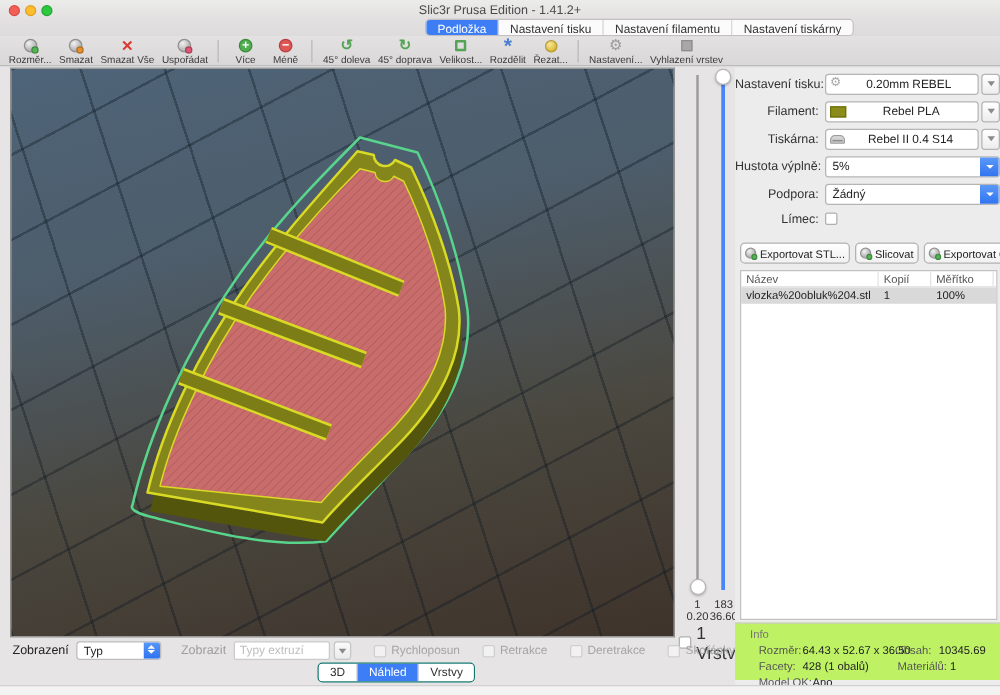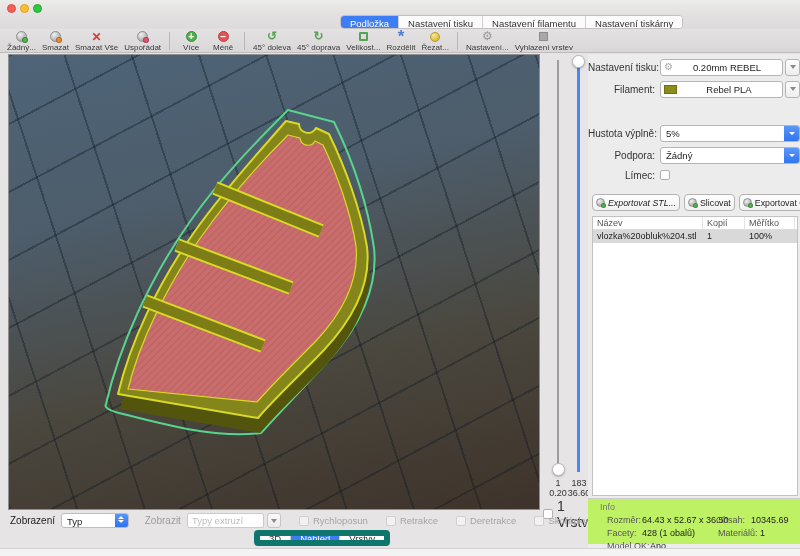--- a/index.html
+++ b/index.html
@@ -100,54 +100,55 @@
   .bb-label { font-size:10px; color:#222; margin-left:10px; }
   .bb-label.disabled { color:#9d9d9d; }
   .select { margin-left:6px; width:74px; height:15px; background:#fff; border:1px solid #bdbdbd; border-radius:3px; display:flex; align-items:flex-end; overflow:hidden; }
   .select .sval { flex:1; font-size:9.5px; color:#222; padding-left:5px; }
   .select .stepper { width:13px; height:15px; background:linear-gradient(#5d9bf9,#2f72ef); display:flex; flex-direction:column; align-items:center; justify-content:center; gap:1px; }
   .textinput { margin-left:6px; width:84px; height:15px; background:#fff; border:1px solid #cbcbcb; border-radius:2px; font-size:9.5px; color:#bdbdbd; padding-left:4px; line-height:14px; overflow:hidden; white-space:nowrap; }
   .dd-btn { margin-left:3px; width:15px; height:15px; background:linear-gradient(#fbfbfb,#ebebeb); border:1px solid #c6c6c6; border-radius:3px; display:flex; align-items:center; justify-content:center; }
   .bb-check { display:flex; align-items:center; font-size:9.5px; color:#a5a5a5; margin-left:18px; }
 
   .moderow { position:absolute; left:0; top:530px; width:588px; height:17px; }
-  .modegroup { position:absolute; left:254px; top:0; height:16px; display:flex; border:6px solid #0f766e; border-radius:4px; overflow:hidden; background:#fff;align-items:center; }
+  .modegroup { position:absolute; left:254px; top:0; height:16px; display:flex; border:1px solid #0f766e; border-radius:4px; overflow:hidden; background:#fff; }
   .modebtn { font-size:9.5px; color:#333; background:#fff; padding:1px 9px 0 9px; line-height:14px; border-right:1px solid #d2d2d2; }
   .modebtn:last-child { border-right:none; }
   .modebtn.active { background:#3d7ef7; color:#fff; }
   .footstrip { position:absolute; left:0; top:548px; width:800px; height:8px; background:#f4f3f3; border-top:1px solid #d2d0d0; }
 </style>
 </head>
 <body>
 
 <div class="window">
 
   <div class="titlebar">
     <div class="traffic t-red"></div>
     <div class="traffic t-yellow"></div>
     <div class="traffic t-green"></div>
+    <div class="win-title">Slic3r Prusa Edition - 1.41.2+</div>
   </div>
 
   <div class="tabrow">
     <div class="tabgroup">
       <div class="tab active">Podložka</div>
       <div class="tab">Nastavení tisku</div>
       <div class="tab">Nastavení filamentu</div>
       <div class="tab">Nastavení tiskárny</div>
     </div>
   </div>
 
   <div class="toolbar">
     <div class="tb-item">
       <span class="glyph">
           <span class="sphere">
             <span class="dot dot-green"></span>
           </span>
         </span>
-      <span class="tb-label">Žádný...</span>
+      <span class="tb-label">Rozměr...</span>
     </div>
     <div class="tb-item">
       <span class="glyph">
           <span class="sphere">
             <span class="dot dot-orange"></span>
           </span>
         </span>
       <span class="tb-label">Smazat</span>
     </div>
     <div class="tb-item">
@@ -283,20 +284,30 @@
       <div class="plabel">Filament:</div>
       <div class="combo">
         <span class="fil-swatch"></span>
         <span class="cval">Rebel PLA</span>
       </div>
       <div class="combo-arrow">
           <span class="tri-dn-gray"></span>
         </div>
     </div>
 
+    <div class="prow" style="top:48px;">
+      <div class="plabel">Tiskárna:</div>
+      <div class="combo">
+        <span class="printer-ic"></span>
+        <span class="cval">Rebel II 0.4 S14</span>
+      </div>
+      <div class="combo-arrow">
+          <span class="tri-dn-gray"></span>
+        </div>
+    </div>
 
     <div class="prow" style="top:70px;">
       <div class="plabel">Hustota výplně:</div>
       <div class="popup">
         <span class="pval">5%</span>
         <span class="pbtn">
             <span class="tri-dn-w"></span>
           </span>
       </div>
     </div>
@@ -310,21 +321,21 @@
           </span>
       </div>
     </div>
 
     <div class="prow" style="top:114px; height:14px;">
       <div class="plabel">Límec:</div>
       <span class="cb"></span>
     </div>
 
     <div class="exp-row" style="top:140px;">
-      <div class="btn" style="flex:1.7;font-style:italic;">
+      <div class="btn" style="flex:1.7;">
         <span class="sphere">
             <span class="dot dot-green"></span>
           </span>
         <span>Exportovat STL...</span>
       </div>
       <div class="btn" style="flex:1;">
         <span class="sphere">
             <span class="dot dot-green"></span>
           </span>
         <span>Slicovat</span>

